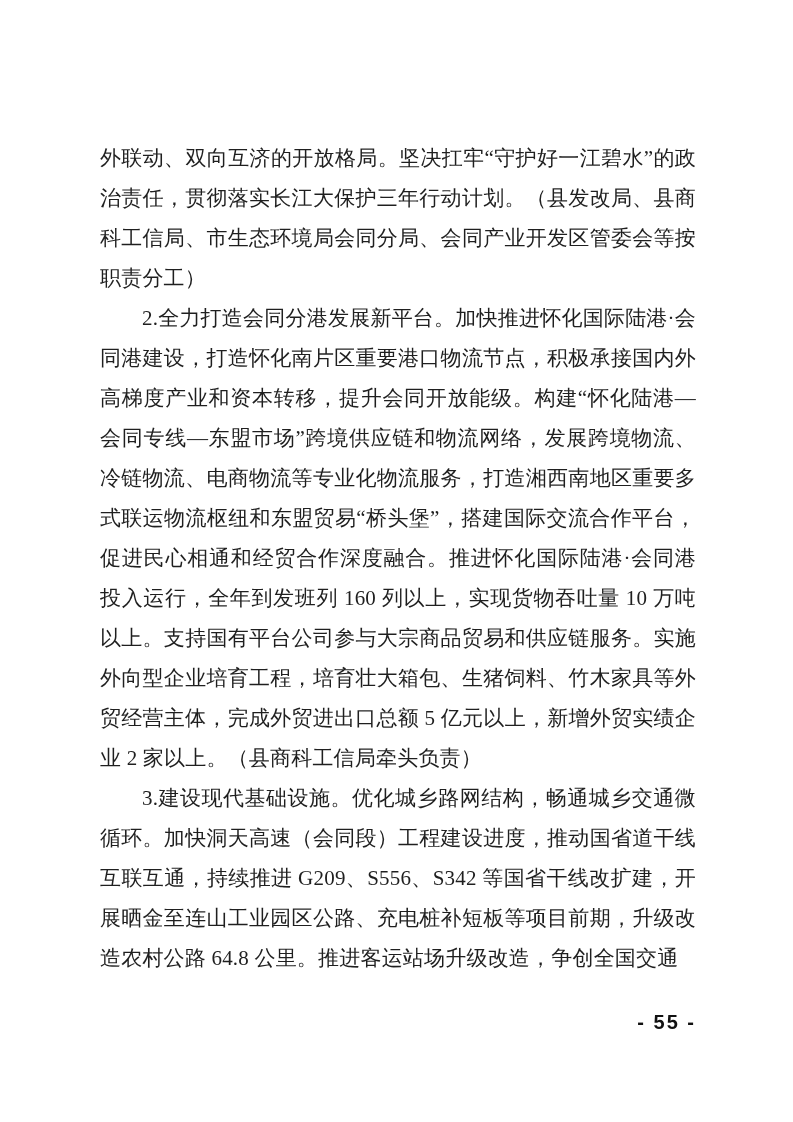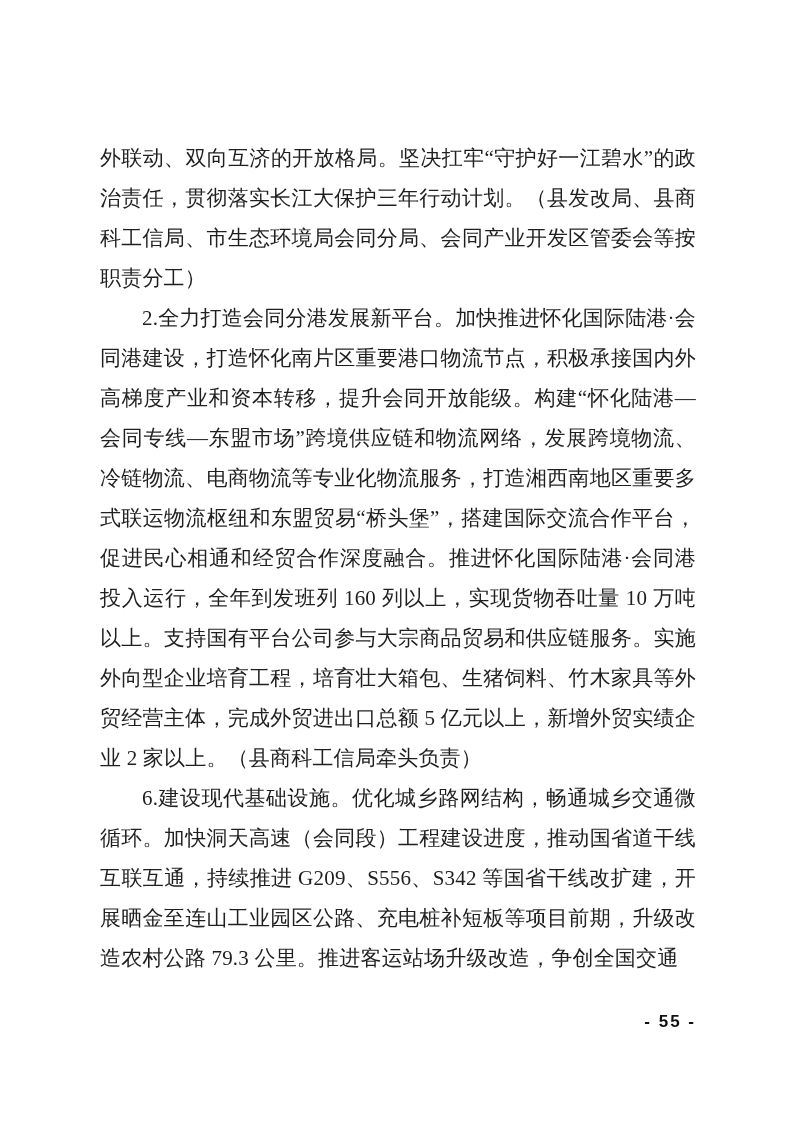--- a/index.html
+++ b/index.html
@@ -34,36 +34,36 @@
     text-indent: 2em;
   }
   .run-bold {
     font-weight: 400;
   }
   .page-number {
     position: absolute;
     top: 1010px;
     right: 97px;
     font-family: "Liberation Sans", "DejaVu Sans", sans-serif;
-    font-size: 17px;
+    font-size: 20px;
     font-weight: 600;
     line-height: 24px;
     color: #111111;
     letter-spacing: 2px;
     white-space: pre;
   }
 </style>
 </head>
 <body>
 
 <div class="page">
   <main class="content">
 
     <p class="para"><span>外联动、双向互济的开放格局。坚决扛牢“守护好一江碧水”的政治责任，贯彻落实长江大保护三年行动计划。（县发改局、县商科工信局、市生态环境局会同分局、会同产业开发区管委会等按职责分工）</span></p>
 
     <p class="para indent"><span class="run-bold">2.全力打造会同分港发展新平台。</span><span>加快推进怀化国际陆港·会同港建设，打造怀化南片区重要港口物流节点，积极承接国内外高梯度产业和资本转移，提升会同开放能级。构建“怀化陆港—会同专线—东盟市场”跨境供应链和物流网络，发展跨境物流、冷链物流、电商物流等专业化物流服务，打造湘西南地区重要多式联运物流枢纽和东盟贸易“桥头堡”，搭建国际交流合作平台，促进民心相通和经贸合作深度融合。推进怀化国际陆港·会同港投入运行，全年到发班列 160 列以上，实现货物吞吐量 10 万吨以上。支持国有平台公司参与大宗商品贸易和供应链服务。实施外向型企业培育工程，培育壮大箱包、生猪饲料、竹木家具等外贸经营主体，完成外贸进出口总额 5 亿元以上，新增外贸实绩企业 2 家以上。（县商科工信局牵头负责）</span></p>
 
-    <p class="para indent"><span class="run-bold">6.建设现代基础设施。</span><span>优化城乡路网结构，畅通城乡交通微循环。加快洞天高速（会同段）工程建设进度，推动国省道干线互联互通，持续推进 G209、S556、S342 等国省干线改扩建，开展晒金至连山工业园区公路、充电桩补短板等项目前期，升级改造农村公路 79.3 公里。推进客运站场升级改造，争创全国交通</span></p>
+    <p class="para indent"><span class="run-bold">3.建设现代基础设施。</span><span>优化城乡路网结构，畅通城乡交通微循环。加快洞天高速（会同段）工程建设进度，推动国省道干线互联互通，持续推进 G209、S556、S342 等国省干线改扩建，开展晒金至连山工业园区公路、充电桩补短板等项目前期，升级改造农村公路 64.8 公里。推进客运站场升级改造，争创全国交通</span></p>
 
   </main>
 
   <div class="page-number">- 55 -</div>
 </div>
 
 </body></html>

